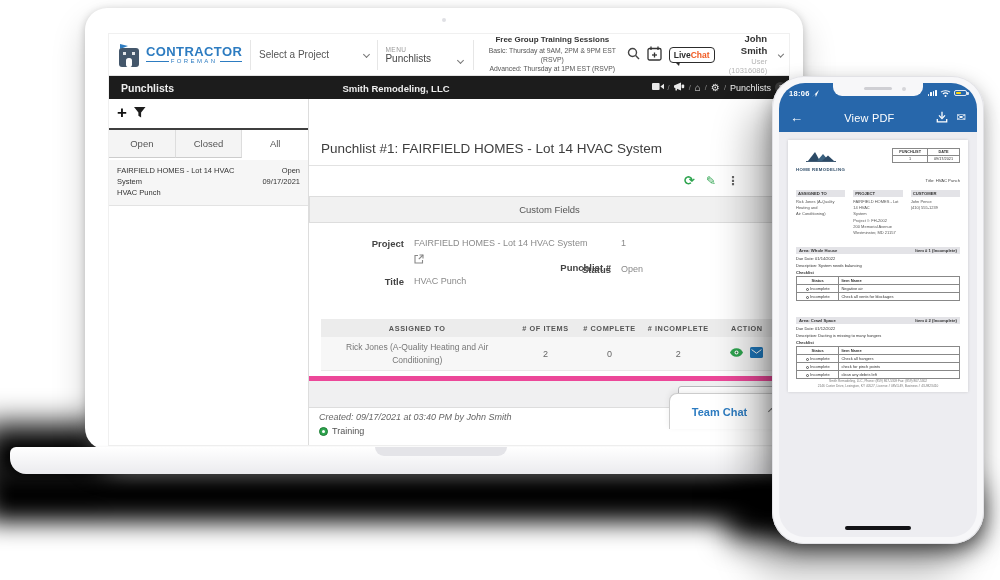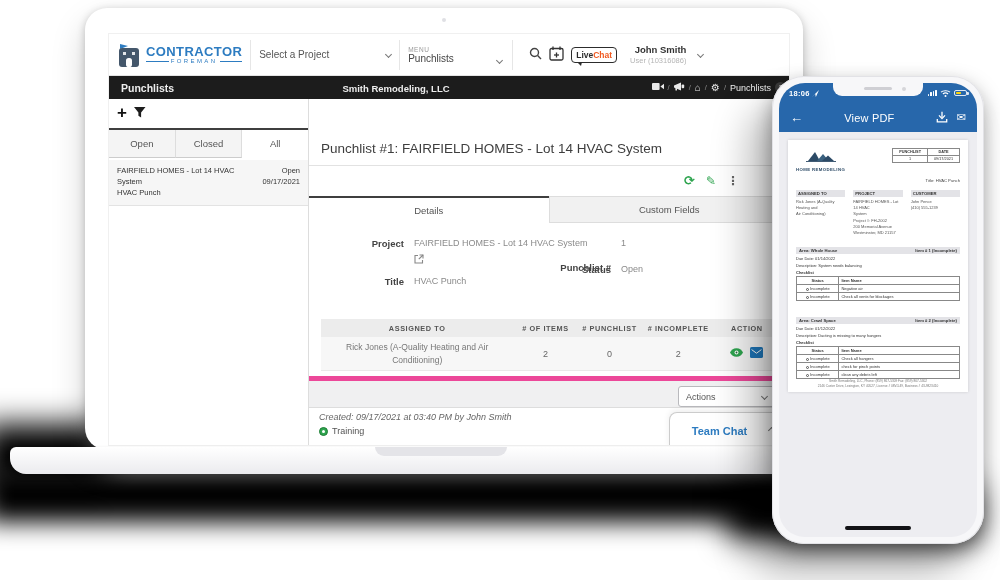--- a/index.html
+++ b/index.html
@@ -96,21 +96,21 @@
   .trd{display:grid;grid-template-columns:42% 14% 14% 16% 14%;background:#f7f7f7;min-height:34px;align-items:center;border-bottom:1px solid #e9e9e9;}
   .trd .name{font-size:8.5px;color:#777;text-align:center;line-height:1.5;padding:3px 14px;}
   .trd .num{font-size:9px;color:#666;text-align:center;}
   .trd .act{display:flex;align-items:center;justify-content:center;gap:7px;}
   .actionsbar{position:absolute;left:0;right:0;top:277px;height:32px;background:#f0f0f1;border-top:5px solid #ec4899;border-bottom:1px solid #ddd;}
   .sel{position:absolute;right:14px;top:5px;width:97px;height:21px;background:#fff;border:1px solid #b9b9bd;border-radius:3px;display:flex;align-items:center;justify-content:space-between;padding:0 7px;font-size:9px;color:#555;}
   .created{position:absolute;left:10px;top:313px;font-size:9px;font-style:italic;color:#666;white-space:nowrap;}
   .timeline{position:absolute;left:10px;top:327px;display:flex;align-items:center;gap:4px;font-size:9px;color:#555;}
   .tl-ico{width:9px;height:9px;border-radius:50%;background:#2ea44f;border:1px solid #1e7e34;position:relative;}
   .tl-ico::after{content:"";position:absolute;left:2px;top:2px;width:3px;height:3px;border-radius:50%;background:#fff;}
-  .teamchat{position:absolute;right:8px;top:313px;width:112px;height:36px;background:#fff;border:1px solid #ccc;border-bottom:none;border-radius:8px 8px 0 0;box-shadow:0 -2px 6px rgba(0,0,0,.07);display:flex;align-items:center;justify-content:center;gap:22px;padding-left:16px;}
+  .teamchat{position:absolute;right:8px;top:294px;width:112px;height:36px;background:#fff;border:1px solid #ccc;border-bottom:none;border-radius:8px 8px 0 0;box-shadow:0 -2px 6px rgba(0,0,0,.07);display:flex;align-items:center;justify-content:center;gap:22px;padding-left:16px;}
   .teamchat .lbl{font-size:11px;font-weight:bold;color:#2d7cc1;}
 
   
   .phone{position:absolute;left:772px;top:76px;width:212px;height:468px;background:#f7f7f9;border-radius:32px;box-shadow:0 8px 20px rgba(0,0,0,.35),-22px 30px 38px rgba(0,0,0,.28),inset 0 0 0 1px #e2e2e6;z-index:10;}
   .p-screen{position:absolute;left:7px;top:7px;right:7px;bottom:7px;border-radius:26px;overflow:hidden;background:#ededf1;}
   .p-top{position:relative;height:49px;background:#2767ab;}
   .p-status{position:absolute;top:3px;left:10px;right:8px;height:14px;display:flex;align-items:center;color:#fff;}
   .p-time{font-size:7.5px;font-weight:bold;letter-spacing:.3px;display:flex;align-items:center;gap:2px;}
   .p-sright{margin-left:auto;display:flex;align-items:center;gap:3px;}
   .bars{display:flex;align-items:flex-end;gap:1px;}
@@ -186,20 +186,25 @@
           <span>Select a Project</span>
           <i class="chev"></i>
         </div>
         <div class="vsep"></div>
         <div class="menu">
           <div class="mlabel">MENU</div>
           <div>Punchlists</div>
           <i class="chev"></i>
         </div>
         <div class="vsep"></div>
+        <div class="training">
+          <div class="t1">Free Group Training Sessions</div>
+          <div class="t2">Basic: Thursday at 9AM, 2PM &amp; 9PM EST (RSVP)</div>
+          <div class="t2">Advanced: Thursday at 1PM EST (RSVP)</div>
+        </div>
         <div class="hd-ico">
           <span>
             <svg width="13" height="13" viewBox="0 0 13 13">
               <circle cx="5.5" cy="5.5" r="4" fill="none" stroke="#444" stroke-width="1.4"></circle>
               <line x1="8.6" y1="8.6" x2="12" y2="12" stroke="#444" stroke-width="1.4"></line>
             </svg>
           </span>
           <span>
             <svg width="15" height="15" viewBox="0 0 15 15">
               <rect x="1" y="2.5" width="13" height="11.5" rx="1.5" fill="none" stroke="#333" stroke-width="1.3"></rect>
@@ -279,21 +284,20 @@
       <div class="main">
         <div class="m-title">Punchlist #1: FAIRFIELD HOMES - Lot 14 HVAC System</div>
         <div class="m-toolbar">
           <div class="tools">
             <span class="g-refresh"><span>⟳</span></span>
             <span class="g-pencil"><span>✎</span></span>
             <span class="g-dots"><span>⋮</span></span>
           </div>
         </div>
         <div class="m-tabs">
-          <div class="m-tab active">Details</div>
           <div class="m-tab idle">Custom Fields</div>
         </div>
         <div class="panel">
           <div class="flabel" style="left:10px;top:15px;width:85px;">Project</div>
           <div class="fvalue" style="left:105px;top:15px;">FAIRFIELD HOMES - Lot 14 HVAC System</div>
           <span class="ext">
             <svg width="10" height="10" viewBox="0 0 10 10">
               <path d="M4 1.5 H1 V9 H8.5 V6" fill="none" stroke="#888" stroke-width="1.1"></path>
               <path d="M5.5 1 H9 V4.5" fill="none" stroke="#888" stroke-width="1.1"></path>
               <line x1="9" y1="1" x2="4.8" y2="5.2" stroke="#888" stroke-width="1.1"></line>
@@ -303,21 +307,21 @@
           <div class="fvalue" style="left:105px;top:53px;">HVAC Punch</div>
           <div class="flabel" style="left:227px;top:15px;width:75px;margin-top:24px;">Punchlist #</div>
           <div class="fvalue" style="left:312px;top:15px;">1</div>
           <div class="flabel" style="left:227px;top:41px;width:75px;">Status</div>
           <div class="fvalue" style="left:312px;top:41px;">Open</div>
         </div>
         <div class="tbl">
           <div class="trh">
             <div>ASSIGNED TO</div>
             <div># OF ITEMS</div>
-            <div># PUNCHLIST</div>
+            <div># COMPLETE</div>
             <div># INCOMPLETE</div>
             <div>ACTION</div>
           </div>
           <div class="trd">
             <div class="name">Rick Jones (A-Quality Heating and Air Conditioning)</div>
             <div class="num">2</div>
             <div class="num">0</div>
             <div class="num">2</div>
             <div class="act">
               <span>

